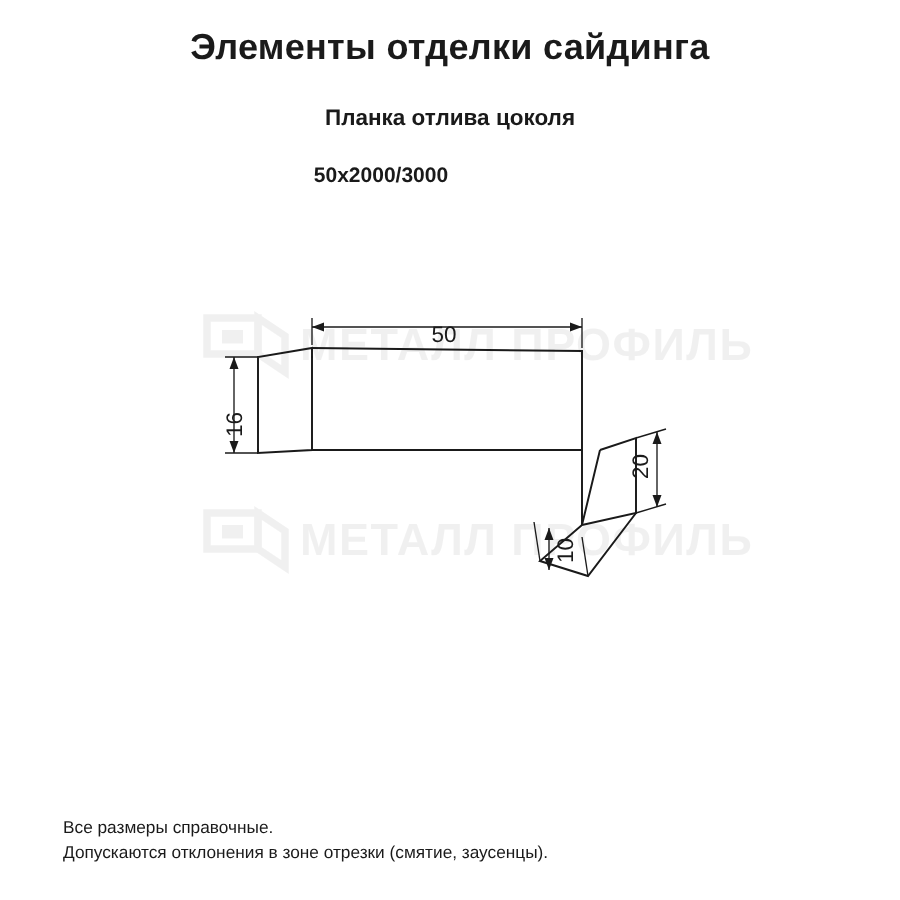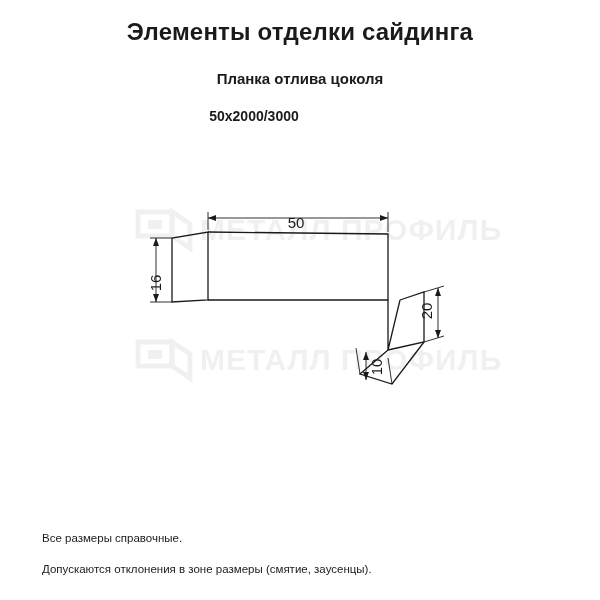--- a/index.html
+++ b/index.html
@@ -66,21 +66,20 @@
     left: 42px;
     bottom: 22px;
     width: 520px;
     font-size: 11.5px;
     line-height: 17px;
     color: #1a1a1a;
   }
 
   .footer div {
     white-space: nowrap;
-    margin-top: 14px;
   }
 
   svg text {
     font-family: "Liberation Sans", sans-serif;
   }
 </style>
 </head>
 <body>
 
 <div class="page">
@@ -156,16 +155,16 @@
 
       <text x="432" y="159" text-anchor="middle" font-size="15" fill="#1a1a1a" transform="rotate(-90 432 159)">20</text>
 
       <text x="382" y="215" text-anchor="middle" font-size="15" fill="#1a1a1a" transform="rotate(-90 382 215)">10</text>
 
     </svg>
   </div>
 
   <div class="footer">
     <div>Все размеры справочные.</div>
-    <div>Допускаются отклонения в зоне размеры (смятие, заусенцы).</div>
+    <div>Допускаются отклонения в зоне отрезки (смятие, заусенцы).</div>
   </div>
 
 </div>
 
 </body></html>

